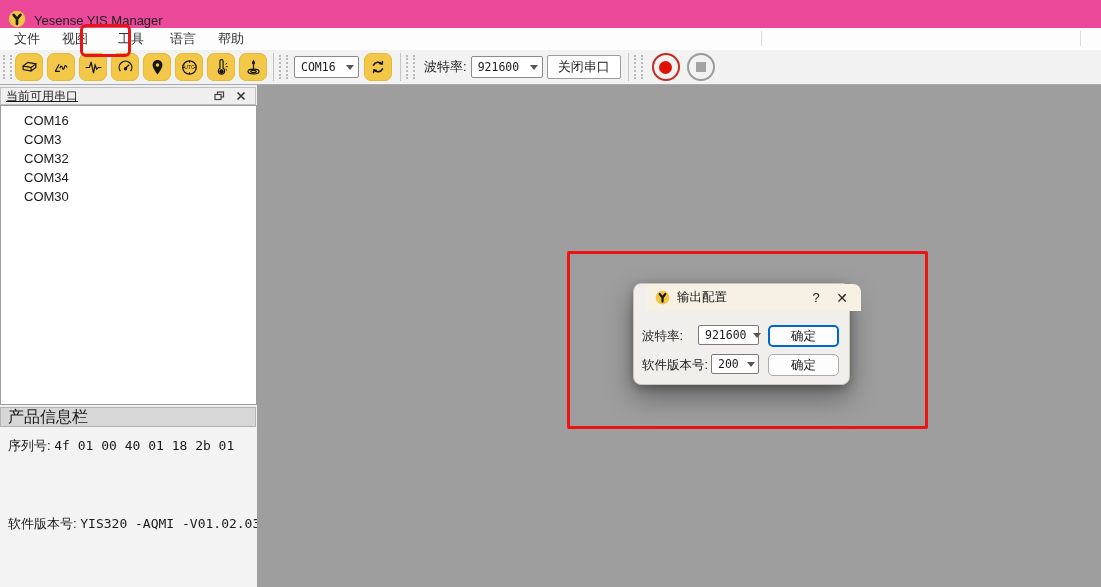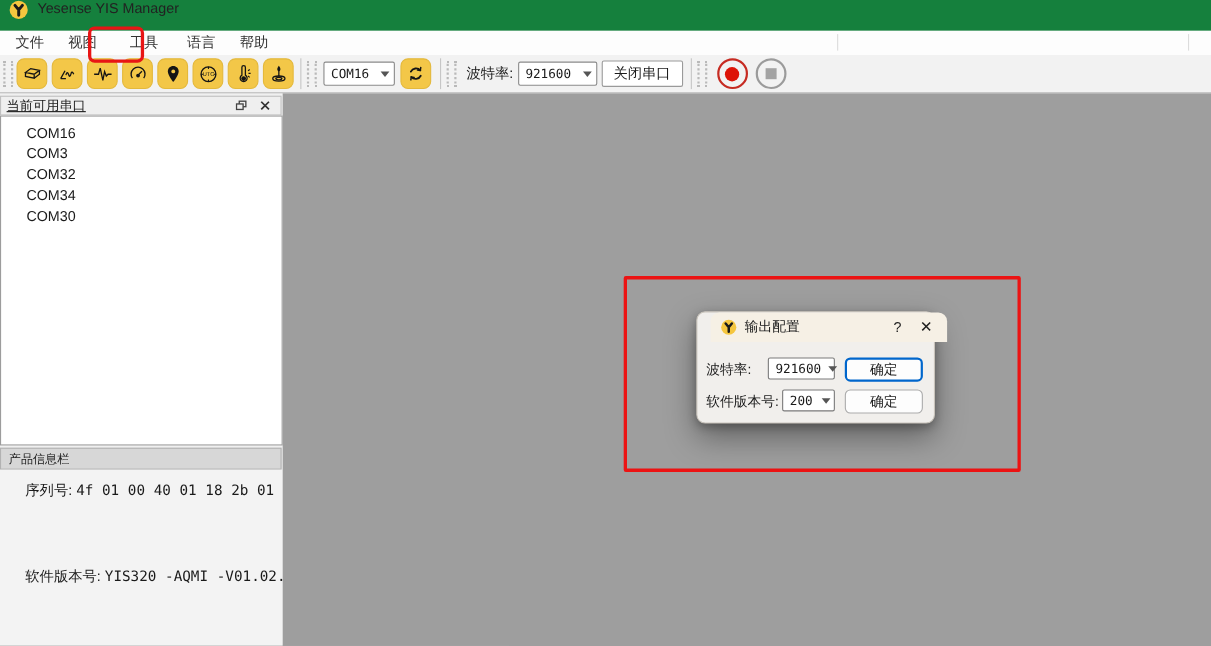--- a/index.html
+++ b/index.html
@@ -1,21 +1,21 @@
 <!DOCTYPE html>
 <html><head>
 <meta charset="utf-8">
 <style>
   html,body{margin:0;padding:0;background:#444;}
   .window{
     position:relative;width:1101px;height:587px;background:#f0f0f0;overflow:hidden;
     font-family:"Liberation Sans","DejaVu Sans",sans-serif;color:#1a1a1a;
   }
   
-  .titlebar{position:absolute;left:0;top:0;width:100%;height:28px;background:#15803d;display:flex;align-items:flex-start;}
+  .titlebar{position:absolute;left:0;top:0;width:100%;height:28px;background:#ec4899;display:flex;align-items:flex-end;}
   .titlebar .logo{margin-left:8px;width:18px;height:18px;}
   .titlebar .title{margin-left:8px;font-size:13px;color:#222;}
   
   .menubar{position:absolute;left:0;top:28px;width:100%;height:22px;background:#fdfdfd;border-bottom:1px solid #e9e9e9;display:flex;align-items:center;}
   .menu-item{font-size:13px;color:#333;padding:2px 8px;margin-left:6px;cursor:default;}
   .dock-sep{position:absolute;top:3px;width:1px;height:15px;background:#dcdcdc;}
   
   .toolbar{position:absolute;left:0;top:50px;width:100%;height:34px;background:#f2f2f2;border-bottom:1px solid #ababab;display:flex;align-items:center;}
   .grip{width:5px;height:24px;border-left:2px dotted #b9b9b9;border-right:2px dotted #b9b9b9;margin:0 3px;}
   .vsep{width:1px;height:28px;background:#c6c6c6;margin:0 2px;}
@@ -35,24 +35,24 @@
   .stop-btn .sq{width:10px;height:10px;background:#a3a3a3;}
   
   .left-col{position:absolute;left:0;top:85px;width:257px;height:502px;background:#f0f0f0;}
   .panel-header{position:absolute;left:0;width:256px;height:18px;background:#efefef;border:1px solid #c0c0c0;
     display:flex;align-items:center;font-size:12px;box-sizing:border-box;}
   .panel-header .ph-title{margin-left:5px;flex:1;text-decoration:underline;}
   .ph-btn{width:16px;height:14px;display:flex;align-items:center;justify-content:center;margin-right:6px;cursor:pointer;}
   .ports-list{position:absolute;left:0;top:20px;width:255px;height:293px;background:#fff;border:1px solid #9c9c9c;padding-top:5px;box-sizing:content-box;}
   .port-item{height:19px;line-height:19px;padding-left:23px;font-size:13px;cursor:pointer;}
   .info-header{position:absolute;left:0;top:322px;width:256px;height:20px;background:#d7d7d7;border:1px solid #b2b2b2;
-    display:flex;align-items:center;font-size:11px;box-sizing:border-box;}
+    display:flex;align-items:center;font-size:16px;box-sizing:border-box;}
   .info-header .ph-title{margin-left:7px;}
   .info-body{position:absolute;left:0;top:342px;width:257px;height:160px;background:#f3f3f3;font-size:13px;}
-  .info-line{position:absolute;left:8px;white-space:nowrap;margin-left:15px;}
+  .info-line{position:absolute;left:8px;white-space:nowrap;}
   .mono{font-family:"DejaVu Sans Mono","Liberation Mono",monospace;font-size:13px;}
   
   .main-area{position:absolute;left:257px;top:85px;width:844px;height:502px;background:#9e9e9e;}
   
   .annot-rect{position:absolute;left:567px;top:251px;width:355px;height:172px;border:3px solid #ec1313;border-radius:2px;z-index:5;pointer-events:none;}
   .tool-highlight{position:absolute;left:80px;top:24px;width:45px;height:27px;border:3px solid #e81515;border-radius:6px;z-index:5;pointer-events:none;}
   
   .dialog{position:absolute;left:633px;top:283px;width:217px;height:102px;z-index:6;border-radius:8px;
     background:#f1efec;border:1px solid #c9c4bc;box-sizing:border-box;
     box-shadow:0 12px 28px rgba(0,0,0,.38),0 3px 8px rgba(0,0,0,.25);}

